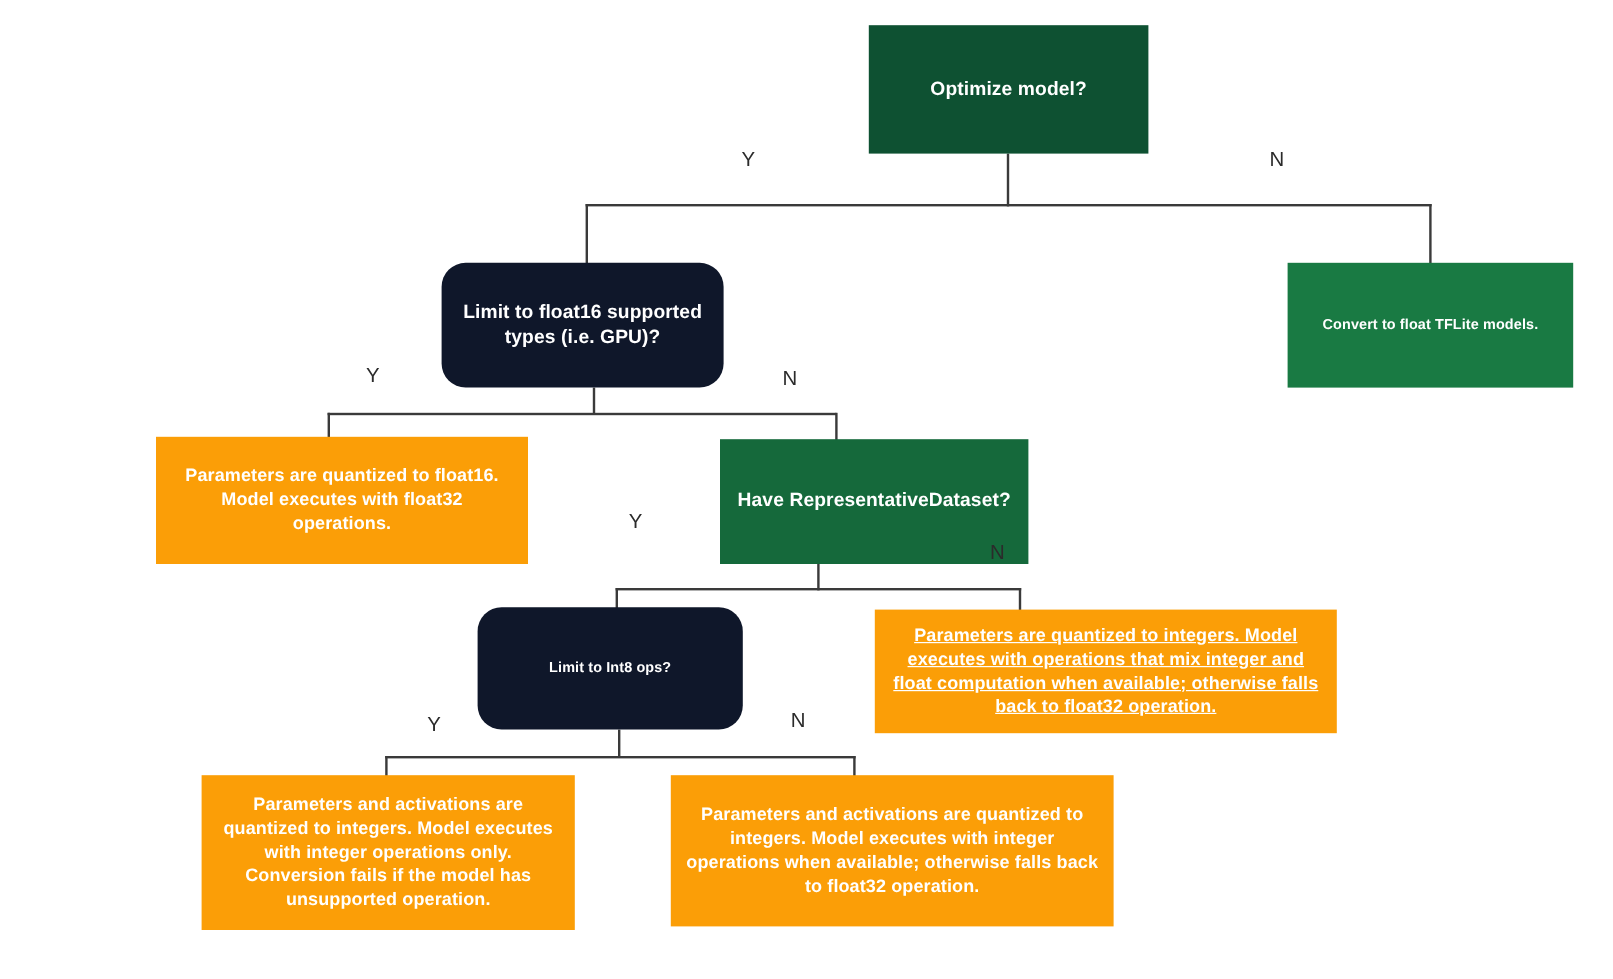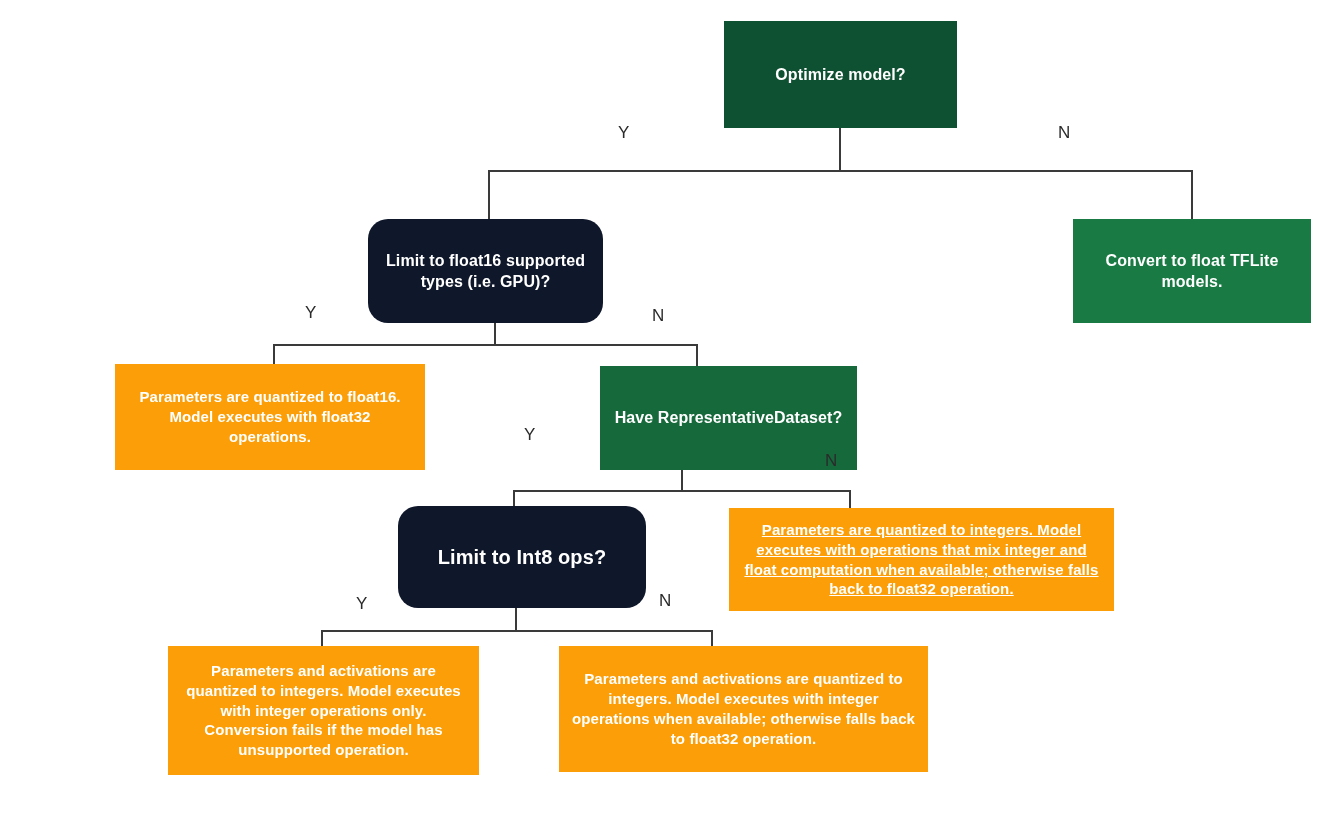--- a/index.html
+++ b/index.html
@@ -91,33 +91,33 @@
   <div class="line v" style="left:711px; top:630px; height:18px;"></div>
 
   <div class="node green-dark" style="left:724px; top:21px; width:233px; height:107px; font-size:16px;">
     <span class="node-text">Optimize model?</span>
   </div>
 
   <div class="node green-bright" style="left:368px; top:219px; width:235px; height:104px; font-size:16px; padding-left:14px; padding-right:14px;">
     <span class="node-text">Limit to float16 supported types (i.e. GPU)?</span>
   </div>
 
-  <div class="node green-conv" style="left:1073px; top:219px; width:238px; height:104px; font-size:16px; padding-left:18px; padding-right:18px;">
+  <div class="node green-conv" style="left:1073px; top:219px; width:238px; height:104px; font-size:12px; padding-left:18px; padding-right:18px;">
     <span class="node-text">Convert to float TFLite models.</span>
   </div>
 
-  <div class="node orange" style="left:115px; top:364px; width:310px; height:106px; font-size:15px; padding-left:12px; padding-right:12px;">
+  <div class="node orange" style="left:130px; top:364px; width:310px; height:106px; font-size:15px; padding-left:12px; padding-right:12px;">
     <span class="node-text">Parameters are quantized to float16. Model executes with float32 operations.</span>
   </div>
 
   <div class="node green-mid" style="left:552px; top:366px; width:257px; height:104px; font-size:16px; padding-left:10px; padding-right:10px;margin-left:48px;">
     <span class="node-text">Have RepresentativeDataset?</span>
   </div>
 
-  <div class="node green-bright" style="left:398px; top:506px; width:248px; height:102px; font-size:20px;">
+  <div class="node green-bright" style="left:398px; top:506px; width:221px; height:102px; font-size:12px;">
     <span class="node-text">Limit to Int8 ops?</span>
   </div>
 
   <div class="node orange" style="left:729px; top:508px; width:385px; height:103px; font-size:15px; padding-left:10px; padding-right:10px;text-decoration:underline;">
     <span class="node-text">Parameters are quantized to integers. Model executes with operations that mix integer and float computation when available; otherwise falls back to float32 operation.</span>
   </div>
 
   <div class="node orange" style="left:168px; top:646px; width:311px; height:129px; font-size:15px; padding-left:10px; padding-right:10px;">
     <span class="node-text">Parameters and activations are quantized to integers. Model executes with integer operations only. Conversion fails if the model has unsupported operation.</span>
   </div>

